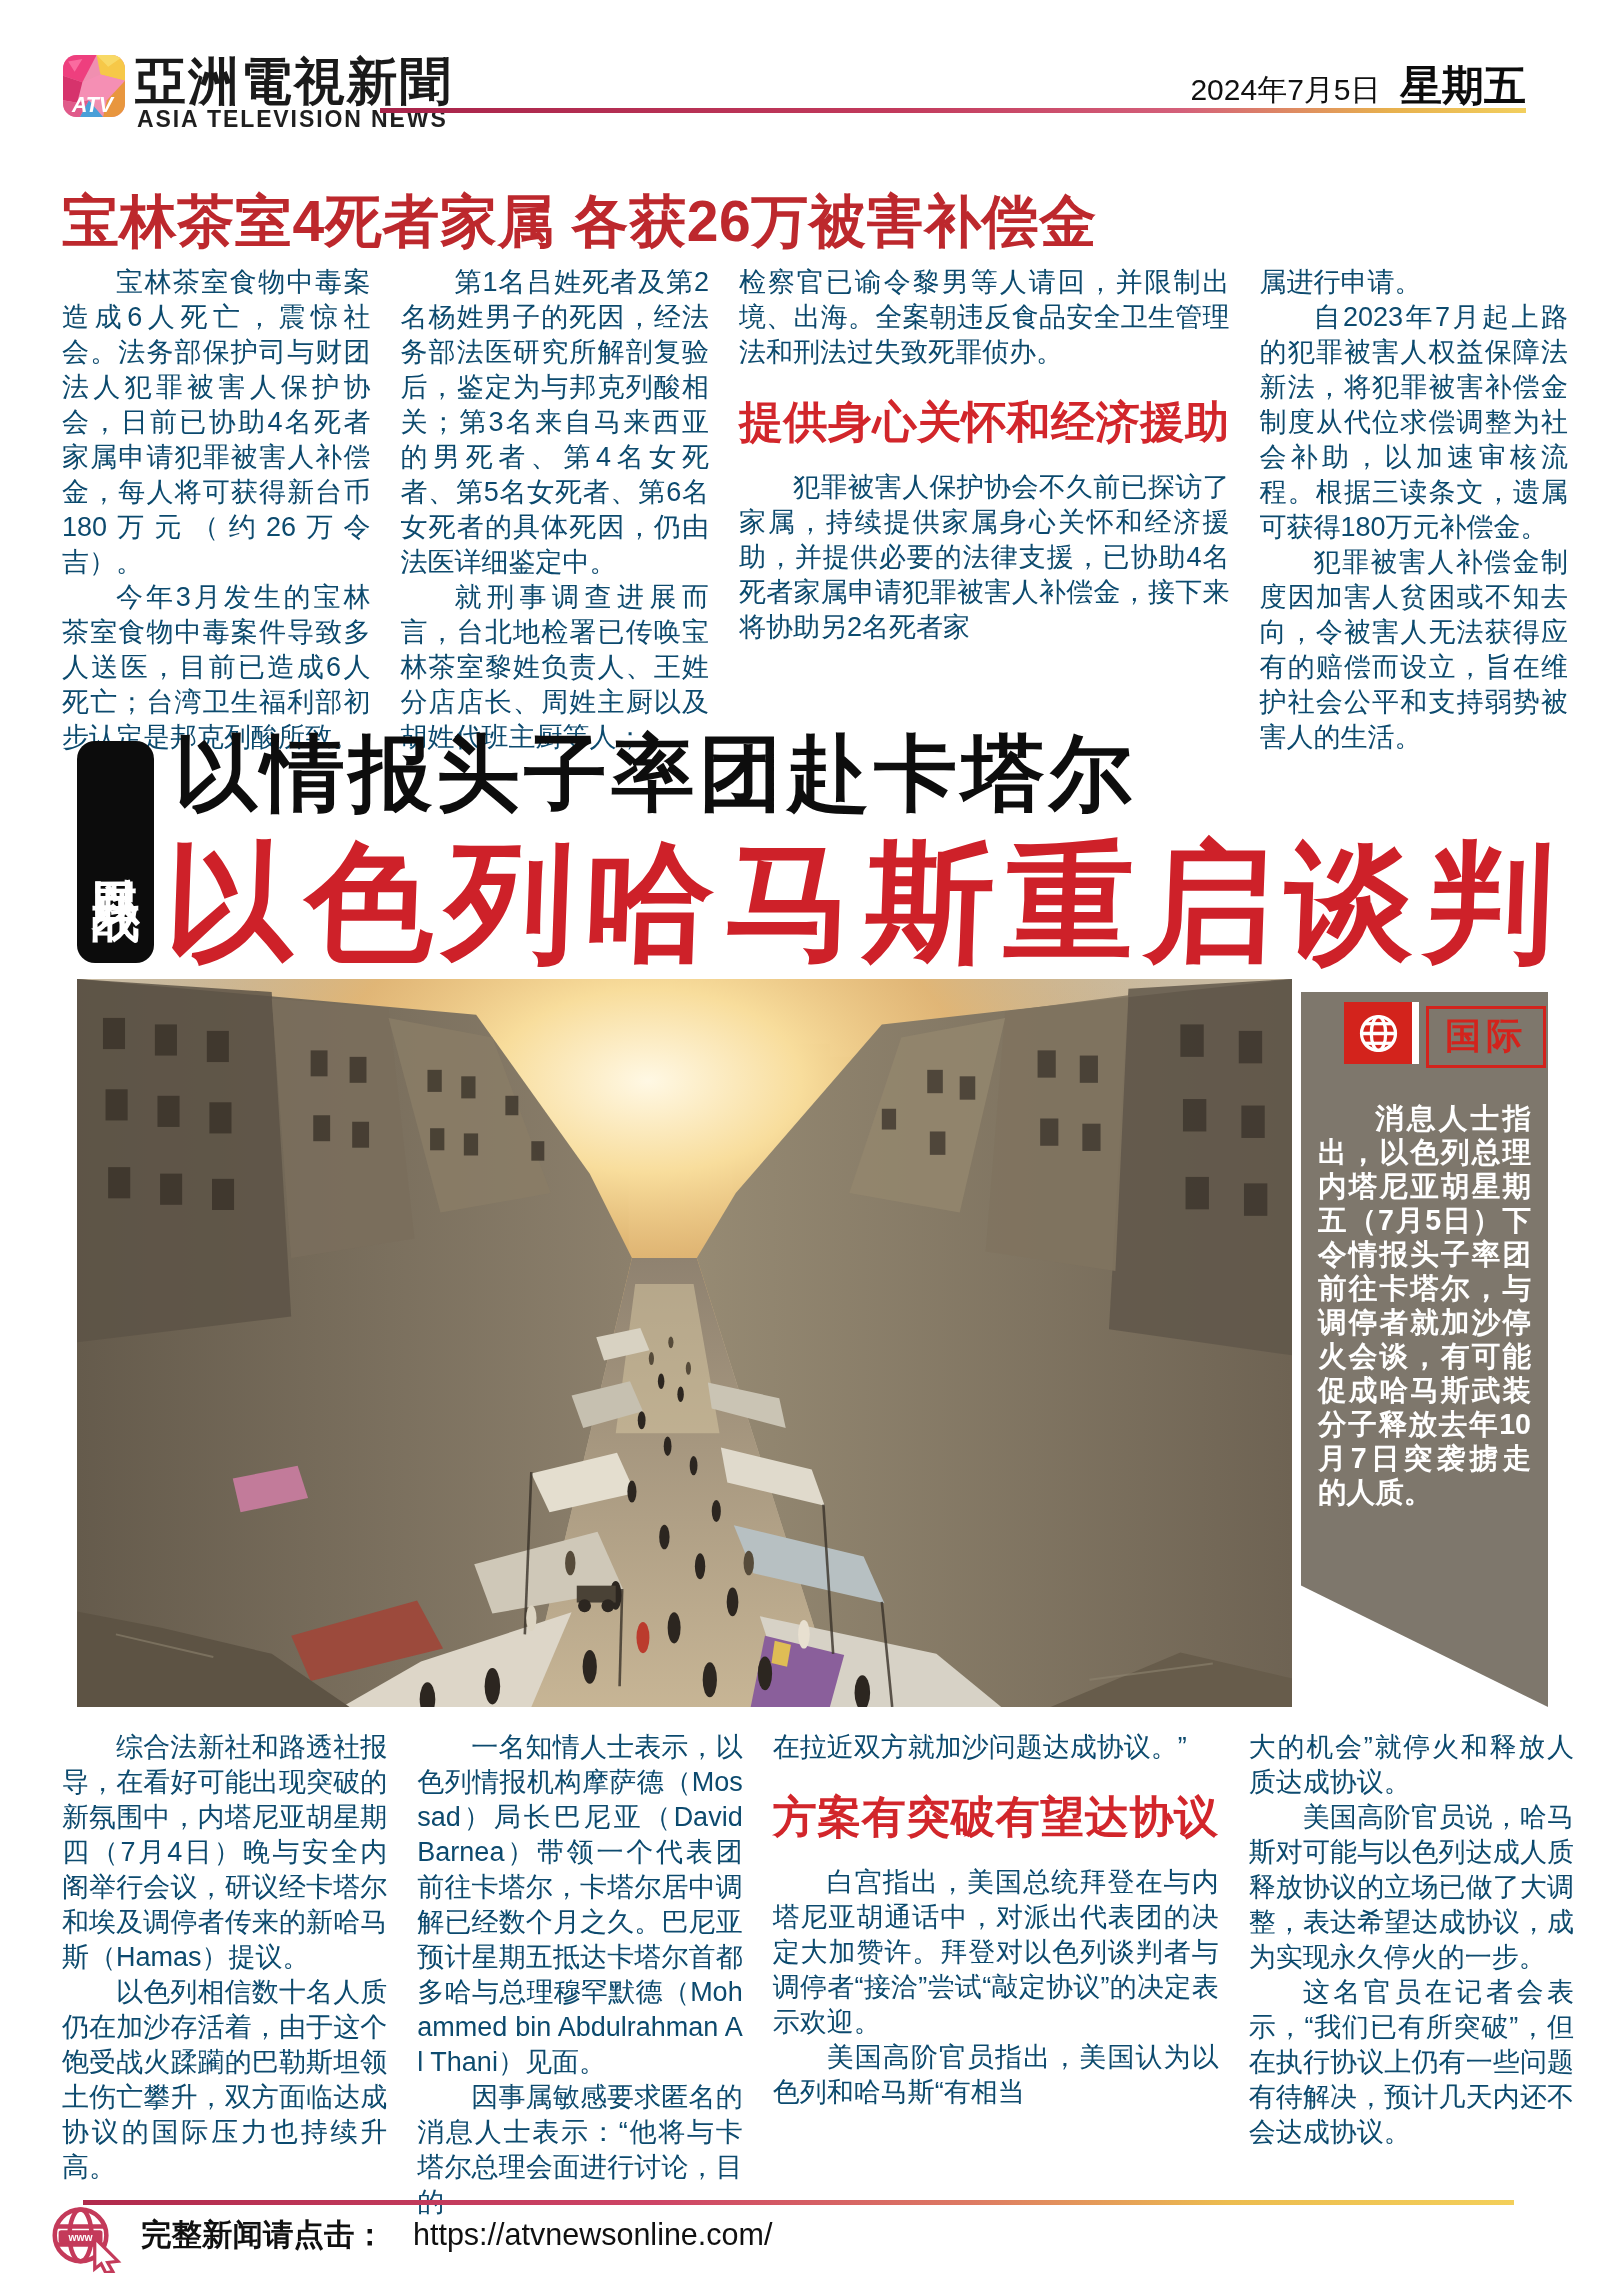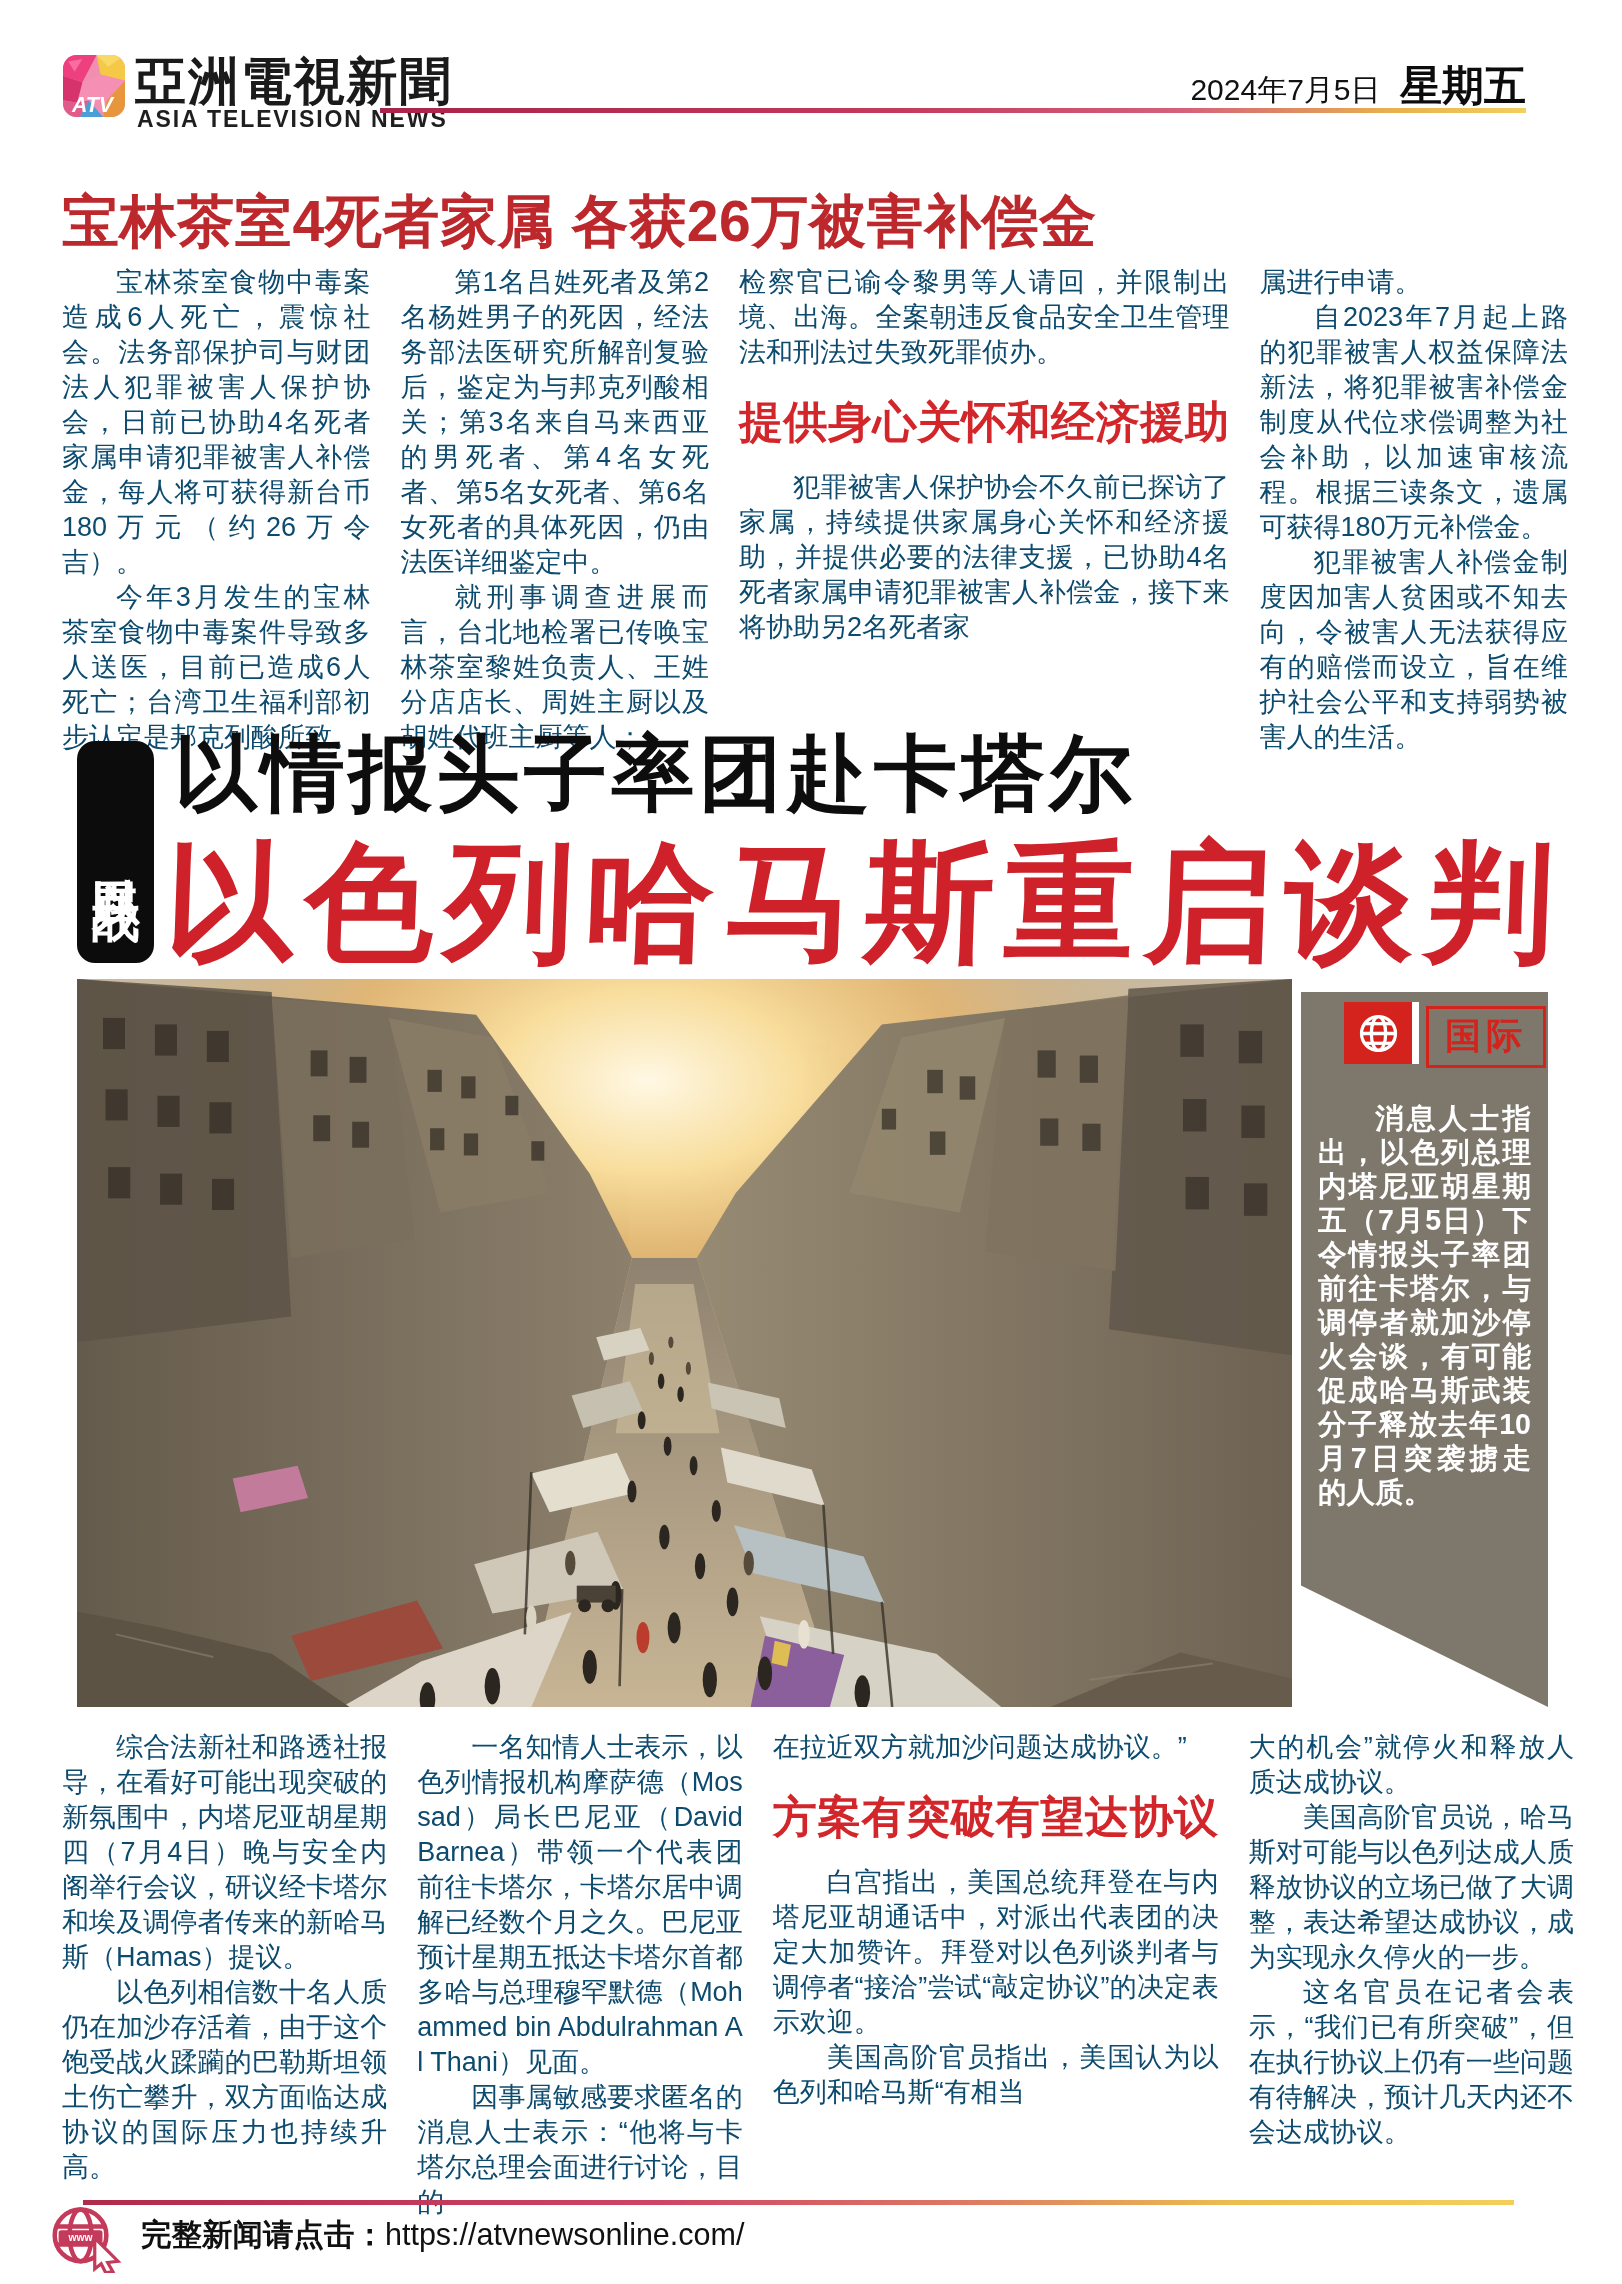--- a/index.html
+++ b/index.html
@@ -48,21 +48,21 @@
                 color:#ffffff;font-weight:700;text-align:justify;text-justify:inter-character;text-indent:2em;
                 word-break:break-all;margin-top:12px;}
 
   
   .a2-body{left:62px;top:1730px;width:1512px;display:grid;grid-template-columns:repeat(4,1fr);column-gap:30px;}
 
   
   .footer-rule{left:83px;top:2200px;width:1431px;height:4.5px;
     background:linear-gradient(90deg,#b02a4c 0%,#cd4465 40%,#dd7a63 62%,#ecbc4f 80%,#f3cf5a 100%);}
   .footer-icon{left:47px;top:2203px;width:80px;height:70px;}
-  .footer-line{left:141px;top:2215px;font-size:30.5px;color:#101010;display:flex;align-items:baseline;}
+  .footer-line{left:141px;top:2215px;font-size:30.5px;color:#101010;display:flex;align-items:baseline;gap:28px;}
   .footer-label{font-weight:700;}
   .footer-url{font-weight:400;color:#101010;text-decoration:none;}
 </style>
 </head>
 <body>
 
 <div class="page">
 
   <div class="abs logo-box">
     <svg width="62" height="62" viewBox="0 0 96 96">

